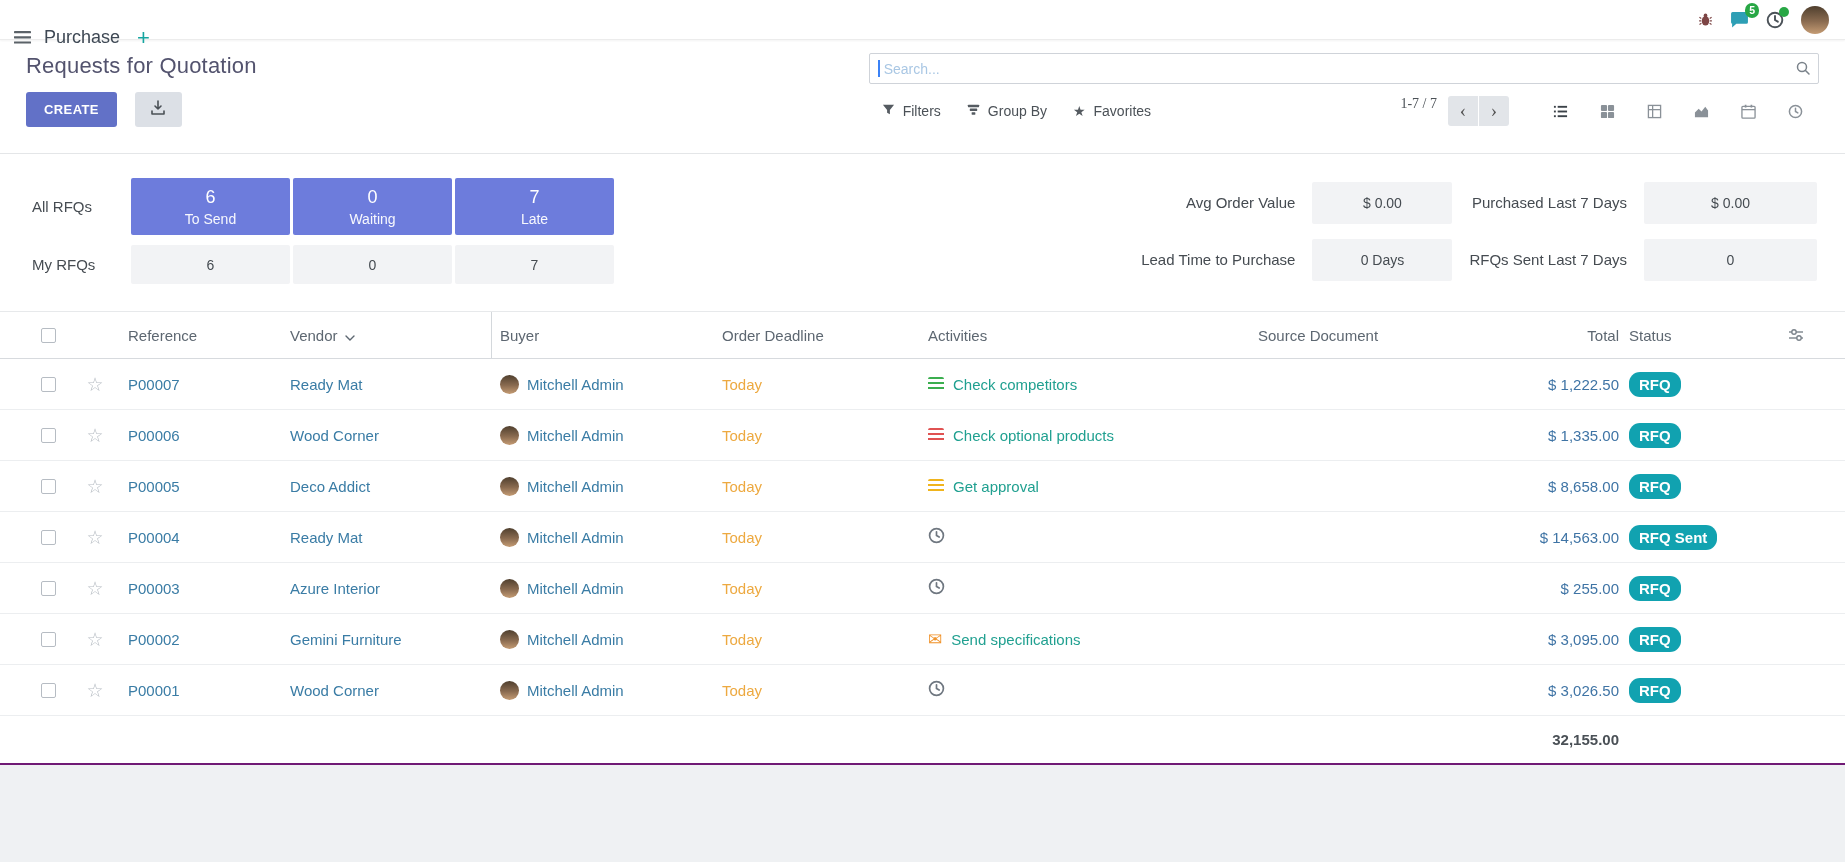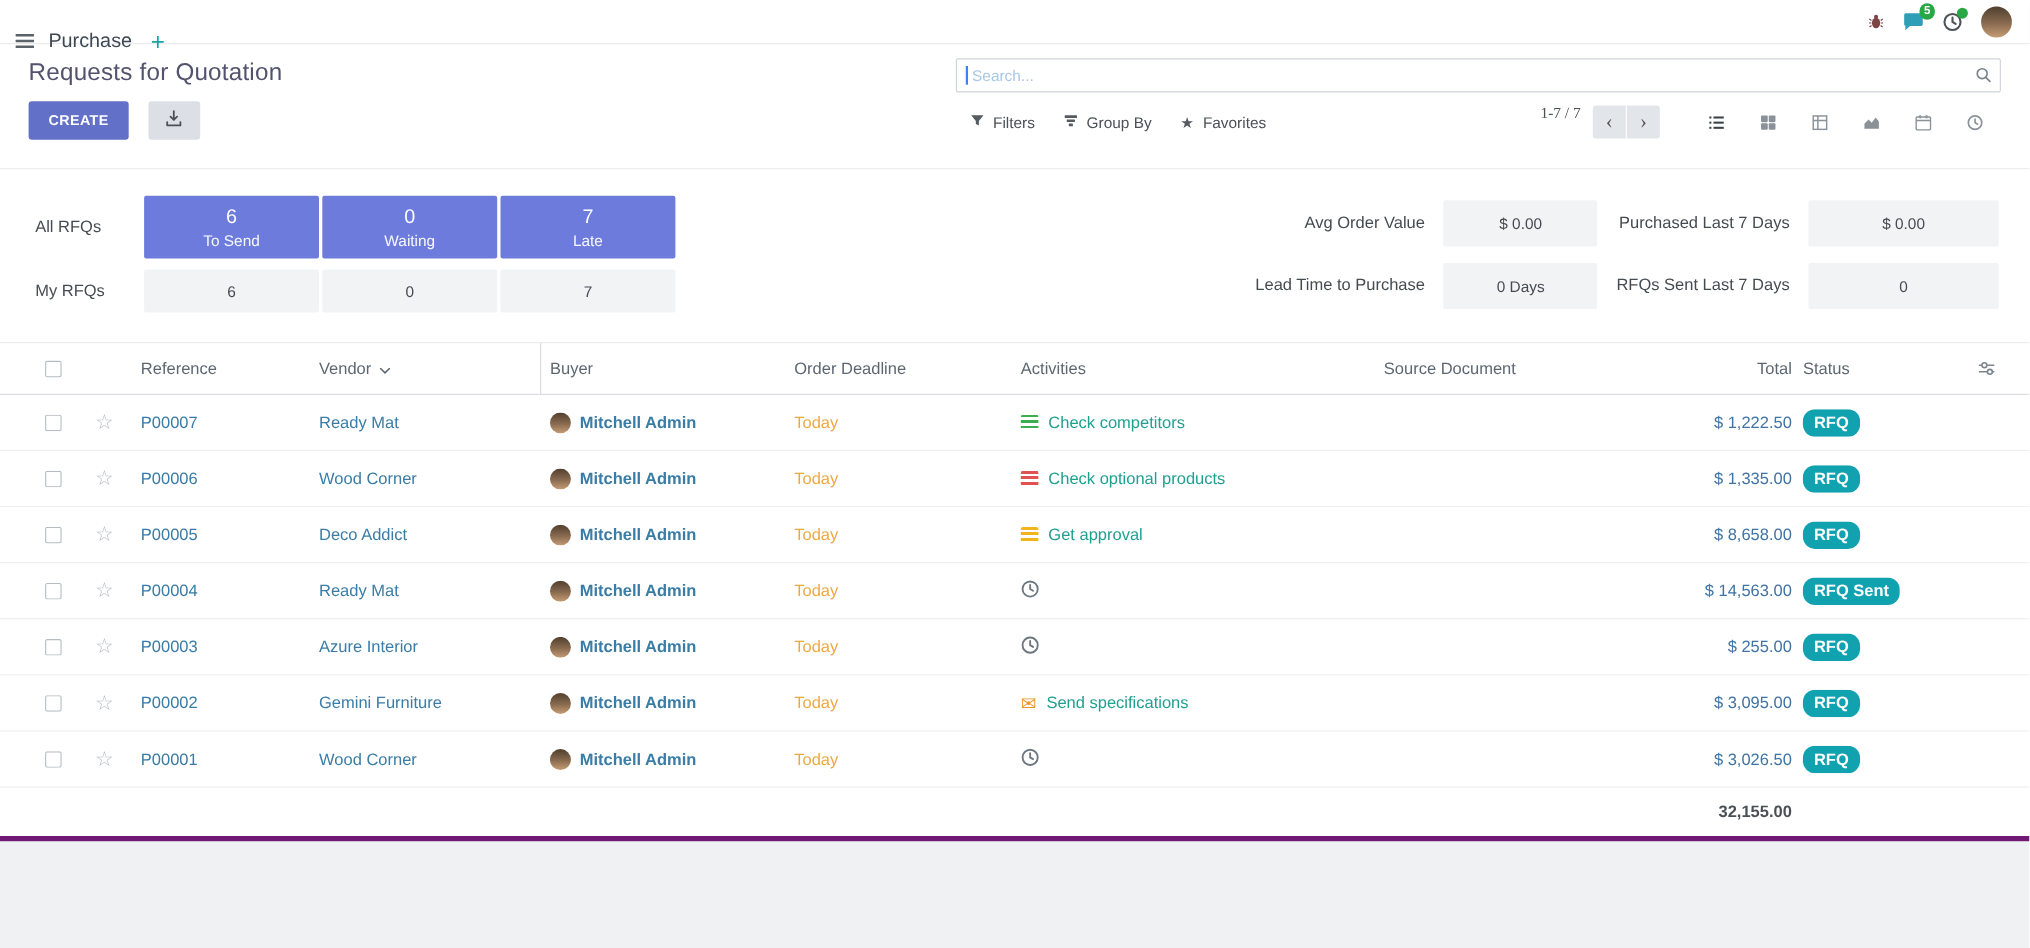--- a/index.html
+++ b/index.html
@@ -65,49 +65,49 @@
     font-size:14px; color:#454b51; border-radius:2px; }
   .dash-right { display:grid; grid-template-columns:auto 140px auto 173px; gap:15px 17px;
     align-items:center; align-content:center; }
   .stat-label { font-size:15px; color:#454b51; text-align:right; }
   .stat-box { background:#f2f3f5; height:42px; display:flex; align-items:center; justify-content:center;
     font-size:14px; color:#454b51; border-radius:2px; }
 
   
   .table { border-top:1px solid #e7e9eb; background:#fff; }
   .grid-row { display:grid; grid-template-columns:44px 50px 162px 210px 222px 206px 330px 1fr 152px 150px 50px;
-    align-items:center; padding:0 14px 0 26px; }
+    align-items:center; padding:0 24px 0 26px; }
   .thead { height:47px; border-bottom:1px solid #d7dade; color:#5d6771; font-size:15px; }
   .th { display:flex; align-items:center; gap:7px; padding-left:8px; cursor:pointer; align-self:stretch; }
   .th-vendor { border-right:1px solid #d4d8dc; }
   .th-total { justify-content:flex-end; padding-right:2px; }
   .th-center { justify-content:center; padding-left:0; }
   .tr { height:51px; border-bottom:1px solid #eceef0; font-size:15px; cursor:pointer; }
   .td { padding-left:8px; overflow:hidden; white-space:nowrap; }
   .c-check,.c-star,.c-gear { padding-left:0; display:flex; justify-content:center; }
   .cb { width:15px; height:15px; border:1px solid #b6bcc3; border-radius:2px; background:#fff;
     display:inline-block; cursor:pointer; }
   .star { font-size:19px; color:#b6bcc3; cursor:pointer; line-height:1; }
   .lnk { color:var(--link,#3a7ca5); text-decoration:none; cursor:pointer; }
-  .c-buyer { display:flex; align-items:center; gap:8px;font-weight:bold; }
+  .c-buyer { display:flex; align-items:center; gap:8px; }
   .avatar-xs { width:19px; height:19px; border-radius:50%; flex:0 0 19px;
     background:linear-gradient(180deg,#4f3f2e 0%,#8a6b50 55%,#c59c74 100%); }
   .warn { color:var(--warning,#eda940); }
   .c-activity { display:flex; align-items:center; gap:9px; }
   .listic { width:16px; height:14px; border-radius:2px; display:inline-block;
     background:repeating-linear-gradient(180deg, currentColor 0 2.5px, transparent 2.5px 5px); cursor:pointer; }
   .ic-green { color:var(--activity-green,#3bae4f); }
   .ic-red { color:var(--activity-red,#e05252); }
   .ic-yellow { color:var(--activity-yellow,#f0b41c); }
   .ic-mail { color:var(--activity-orange,#f0932b); font-size:17px; line-height:1; cursor:pointer; }
   .act-lbl { color:var(--activity-teal,#20a090); cursor:pointer; text-decoration:none; }
   .c-total { text-align:right; padding-right:2px; color:#3f74a5; }
   .badge { background:var(--badge-teal,#11a2b0); color:#fff; font-size:15px; font-weight:700;
     padding:4px 10px; border-radius:11px; white-space:nowrap; display:inline-block; }
-  .tfoot { height:49px; border-bottom:5px solid #701a75; font-size:15px; }
+  .tfoot { height:49px; border-bottom:2px solid #701a75; font-size:15px; }
   .tfoot .c-total { font-weight:700; color:#4a5056; }
   .filler { flex:1; background:#eff1f3; }
 </style>
 </head>
 <body>
 
 <div class="navbar">
   <div class="nav-left">
     <span class="nav-ic">
       <svg width="17" height="13" viewBox="0 0 17 13" fill="#5b6268">

